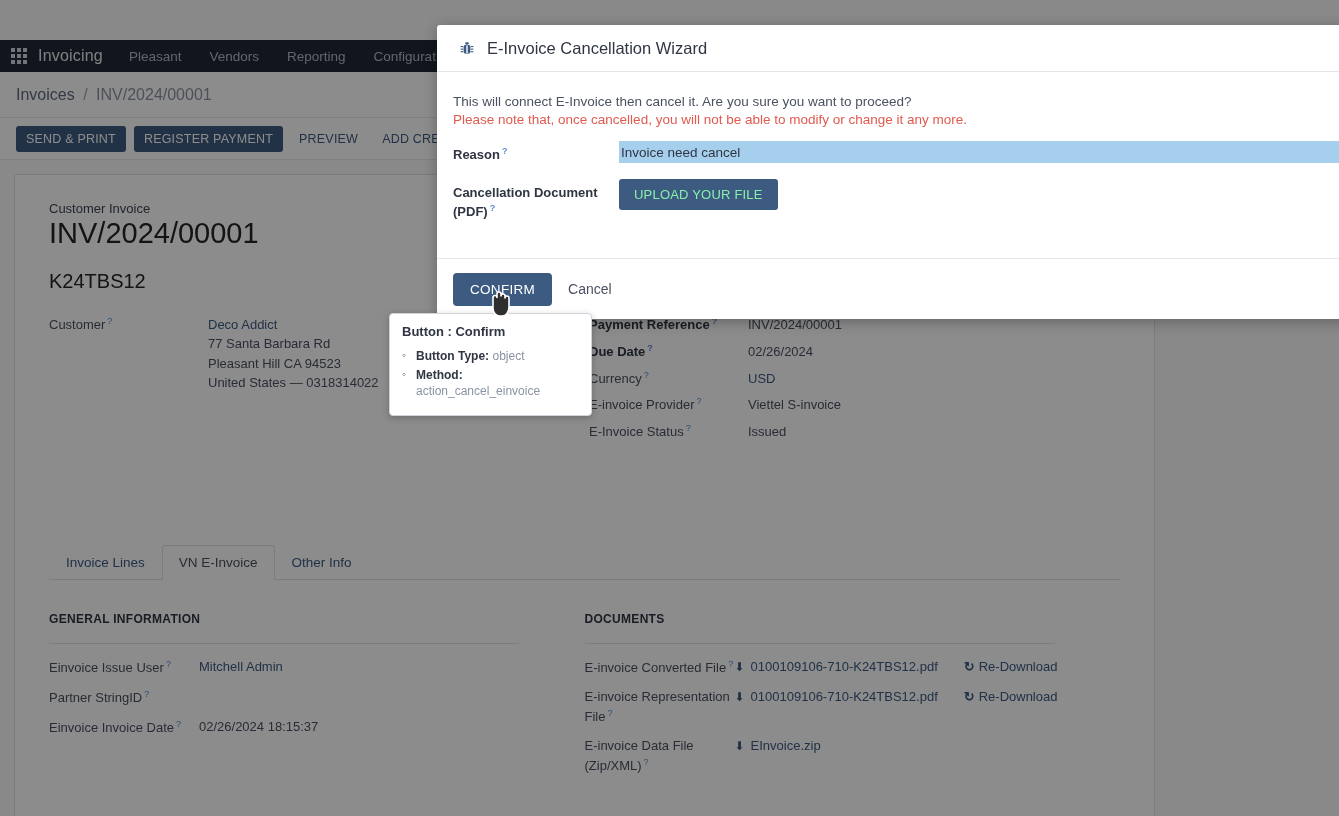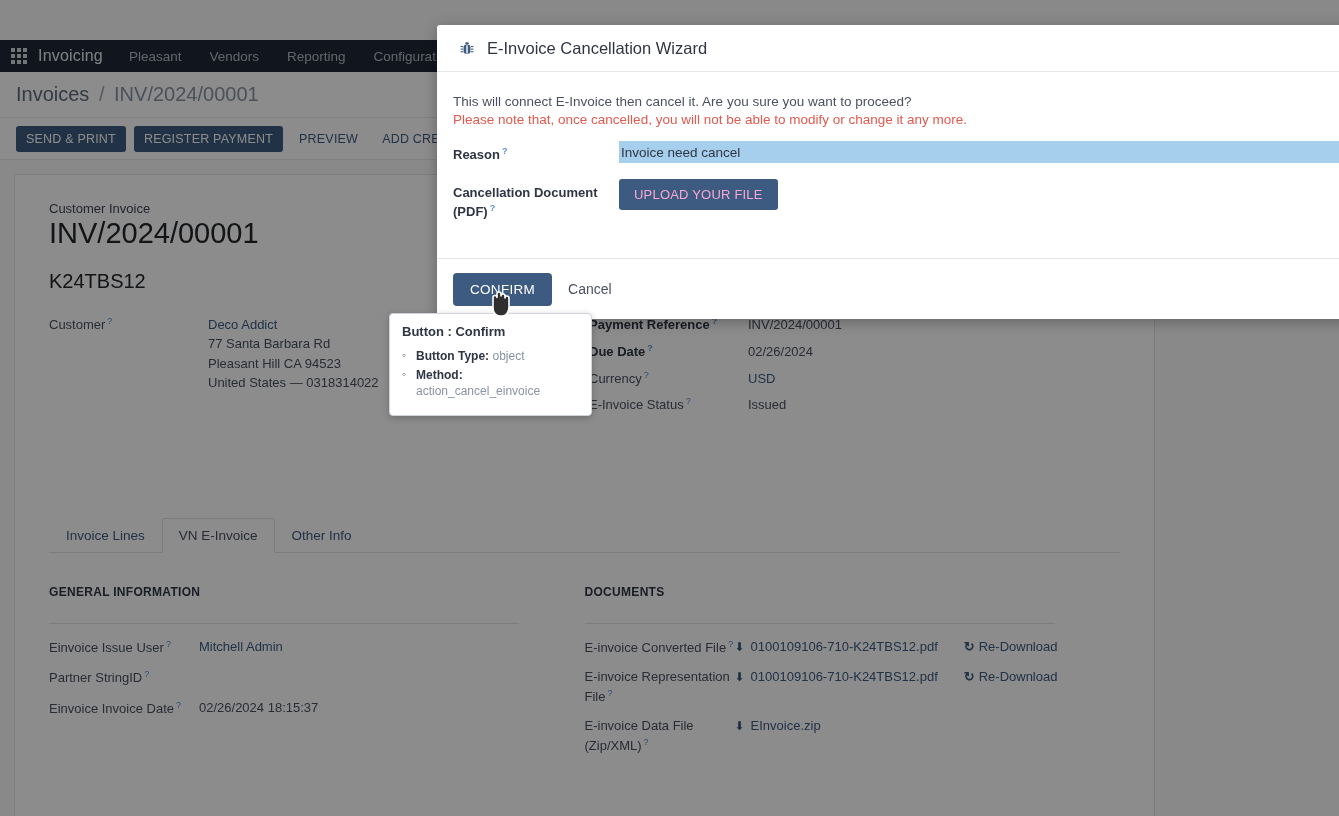--- a/index.html
+++ b/index.html
@@ -56,21 +56,21 @@
   
   .breadcrumb-row {
     height: 46px;
     background: #ffffff;
     display: flex;
     align-items: center;
     padding-left: 16px;
     border-bottom: 1px solid #e7e9ed;
   }
   .breadcrumb {
-    font-size: 20px;
+    font-size: 16px;
     color: #5f6a7d;
   }
   .breadcrumb .sep { color: #9aa2b1; margin: 0 4px; }
   .breadcrumb .cur { color: #8a93a3; }
 
   
   .cp-row {
     height: 42px;
     background: #ffffff;
     display: flex;
@@ -166,21 +166,21 @@
   }
 
   .tabpane { display: flex; padding-top: 32px; }
   .pane-col { width: 553px; }
   .group-title {
     font-size: 12px;
     font-weight: bold;
     color: #2f3542;
     letter-spacing: .3px;
     border-bottom: 1px solid #dfe2e7;
-    padding-bottom: 24px;
+    padding-bottom: 17px;
     margin-bottom: 14px;
     width: 470px;
   }
   .fld2 { display:flex; font-size: 13px; margin-bottom: 10px; align-items: flex-start;}
   .fld2 .lbl { width: 150px; color: #4a5160; flex: none; line-height: 1.45; }
   .fld2 .val { color: #4a5160; line-height: 1.45; }
   .fld2 .val.link { color: #3d5a80; }
   .dl-icon { color: #3d5a80; margin-right: 6px; font-size: 12px; }
   .redl { color: #3d5a80; margin-left: 26px; white-space: nowrap; }
   .redl .ic { margin-right: 4px; font-weight: bold; }
@@ -265,21 +265,21 @@
     border: none;
     outline: none;
     font-size: 13.5px;
     color: #2f3542;
     font-family: inherit;
     padding: 4px 2px 4px 2px;
     height: 22px;
   }
   .upload-btn {
     background: #3d5a80;
-    color: #f9a8d4; border: none;
+    color: #86efac; border: none;
     font-size: 13px;
     padding: 8px 15px;
     border-radius: 3px;
     text-transform: uppercase;
     cursor: pointer;
     font-family: inherit;
     letter-spacing: .2px;
   }
 
   .modal-foot {
@@ -429,20 +429,24 @@
             <div class="lbl bold"><span>Payment Reference</span><span class="tip">?</span></div>
             <div class="val">INV/2024/00001</div>
           </div>
           <div class="fld">
             <div class="lbl bold"><span>Due Date</span><span class="tip">?</span></div>
             <div class="val">02/26/2024</div>
           </div>
           <div class="fld">
             <div class="lbl"><span>Currency</span><span class="tip">?</span></div>
             <div class="val link">USD</div>
+          </div>
+          <div class="fld">
+            <div class="lbl"><span>E-invoice Provider</span><span class="tip">?</span></div>
+            <div class="val">Viettel S-invoice</div>
           </div>
           <div class="fld">
             <div class="lbl"><span>E-Invoice Status</span><span class="tip">?</span></div>
             <div class="val">Issued</div>
           </div>
         </div>
 
       </div>
 
       <div class="tabs">

